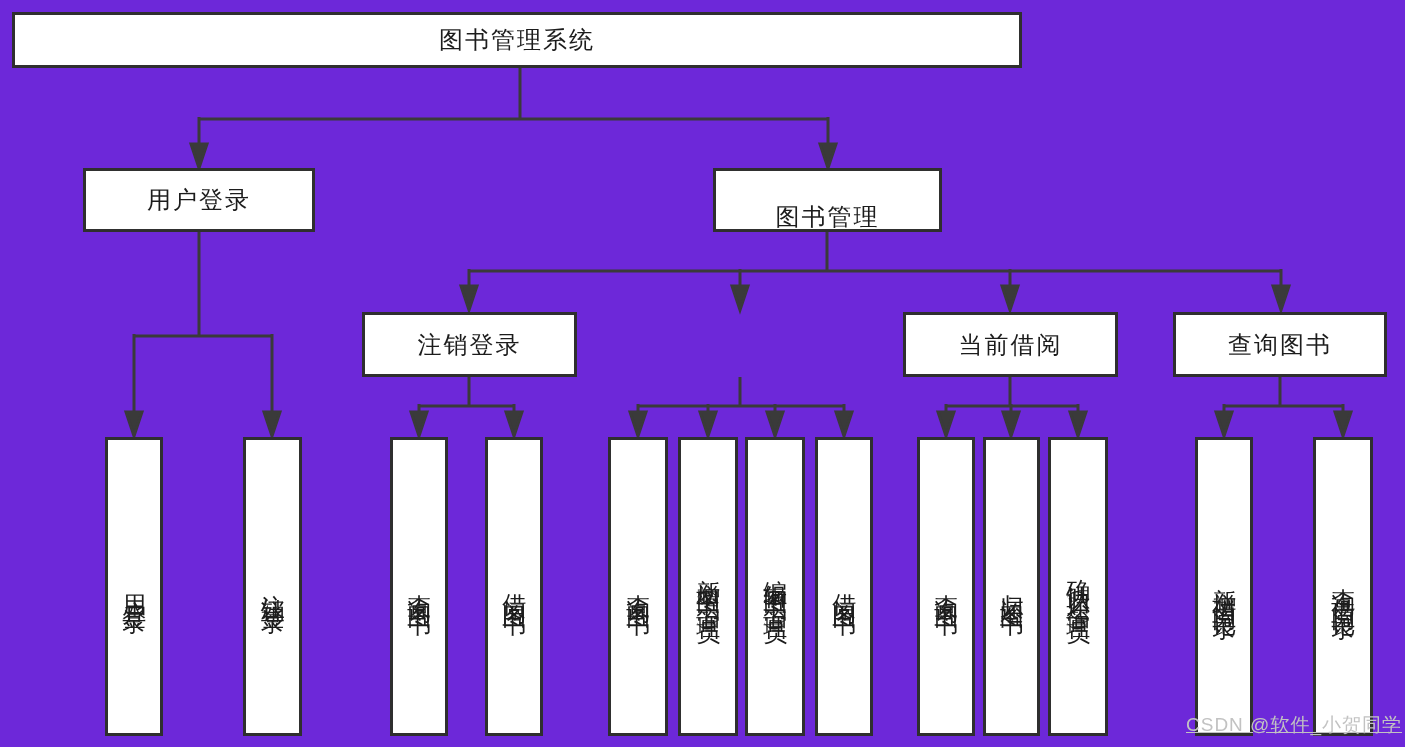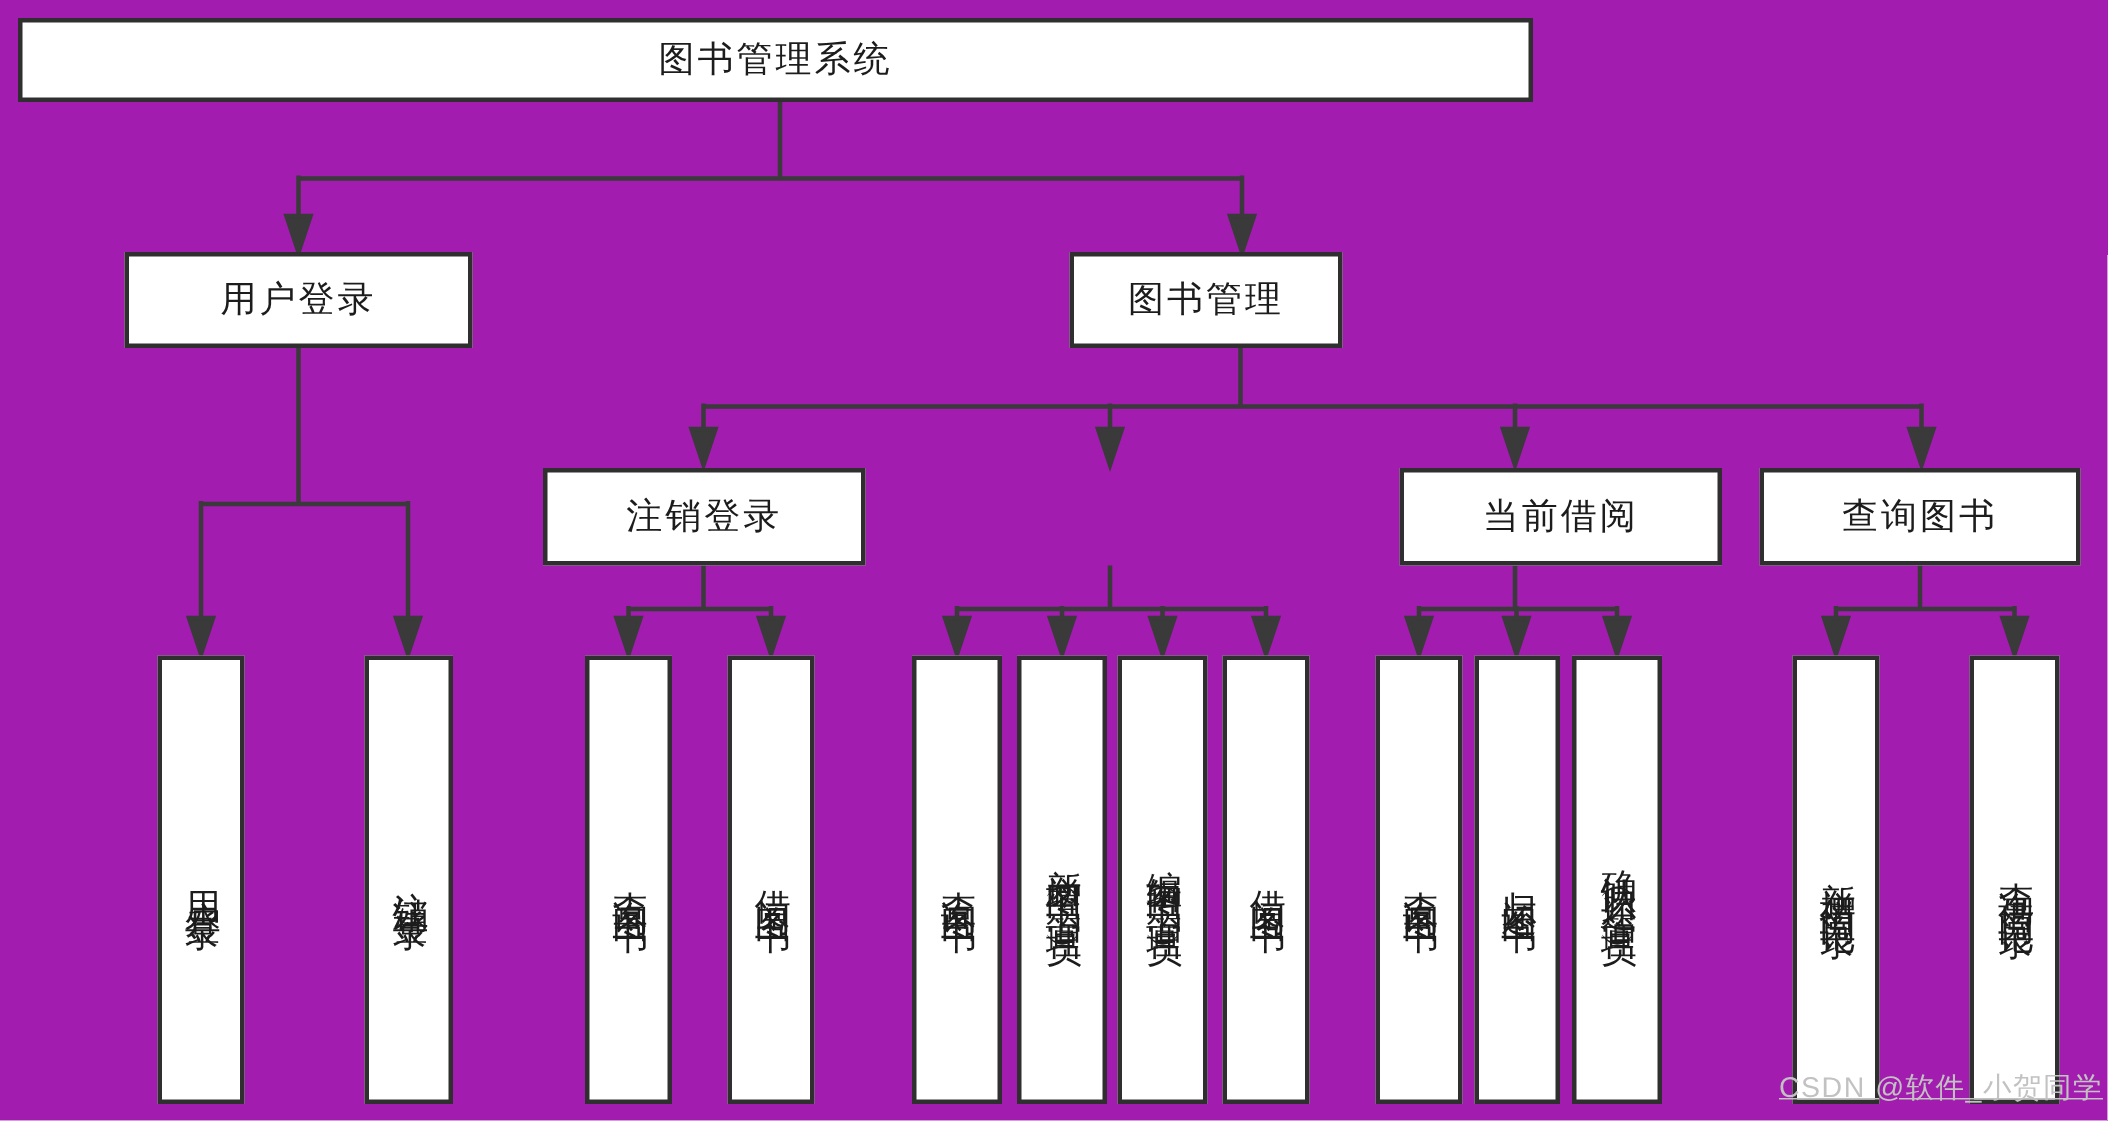--- a/index.html
+++ b/index.html
@@ -1,20 +1,20 @@
 <!DOCTYPE html>
 <html><head>
 <meta charset="utf-8">
 <style>
   html, body { margin: 0; padding: 0; background: #ffffff; }
   #canvas {
     position: relative;
     width: 1405px;
     height: 747px;
-    background: #a21caf;
+    background: #6d28d9;
     overflow: hidden;
     font-family: "Liberation Sans", "DejaVu Sans", sans-serif;
   }
   #connector-svg {
     position: absolute;
     left: 0; top: 0;
     width: 1405px; height: 747px;
     z-index: 0;
   }
   .box {
@@ -112,28 +112,28 @@
     </g>
   </svg>
 
   <div class="box" style="left:12px; top:12px; width:1010px; height:56px;">
     <span class="h-label">图书管理系统</span>
   </div>
 
   <div class="box" style="left:83px; top:168px; width:232px; height:64px;">
     <span class="h-label">用户登录</span>
   </div>
-  <div class="box" style="left:713px; top:168px; width:182px; height:64px;">
+  <div class="box" style="left:713px; top:168px; width:229px; height:64px;align-items:flex-end;">
     <span class="h-label">图书管理</span>
   </div>
 
   <div class="box" style="left:362px; top:312px; width:215px; height:65px;">
     <span class="h-label">注销登录</span>
   </div>
-  <div class="box" style="left:903px; top:312px; width:215px; height:65px;margin-left:30px;">
+  <div class="box" style="left:903px; top:312px; width:215px; height:65px;">
     <span class="h-label">当前借阅</span>
   </div>
   <div class="box" style="left:1173px; top:312px; width:214px; height:65px;">
     <span class="h-label">查询图书</span>
   </div>
 
   <div class="box" style="left:105px; top:437px; width:58px; height:299px;">
     <span class="v-label">用户登录</span>
   </div>
   <div class="box" style="left:243px; top:437px; width:59px; height:299px;">

